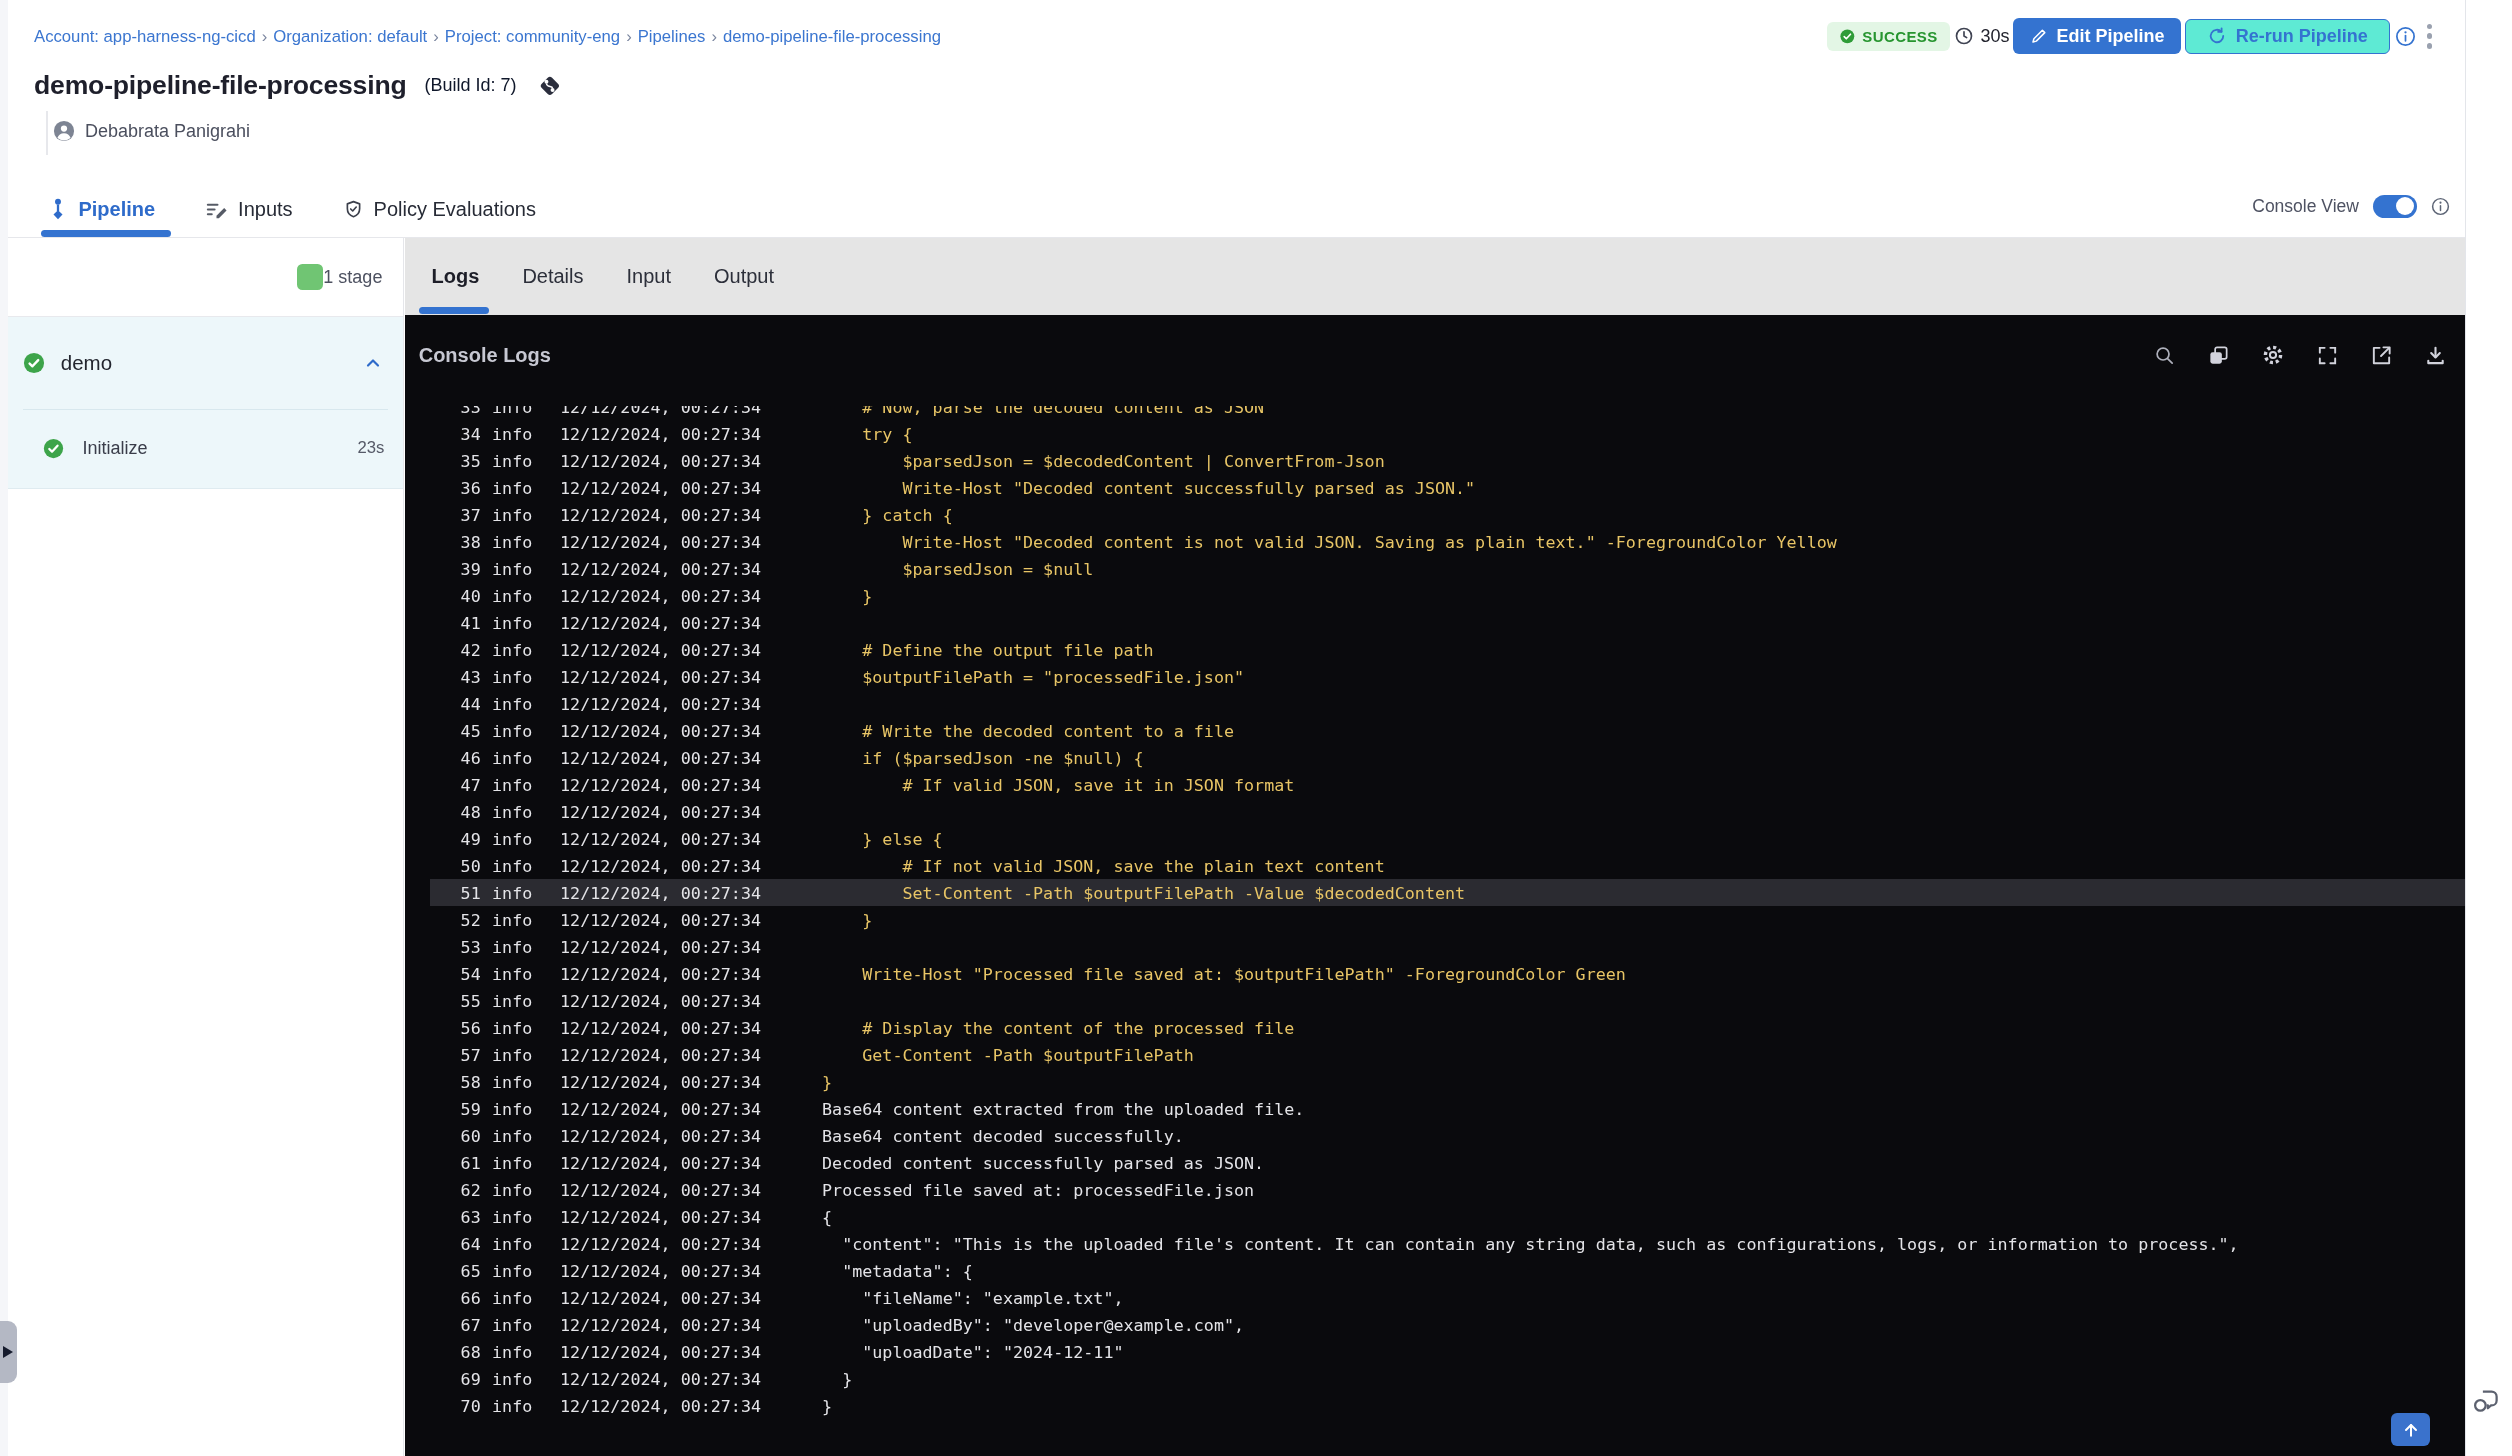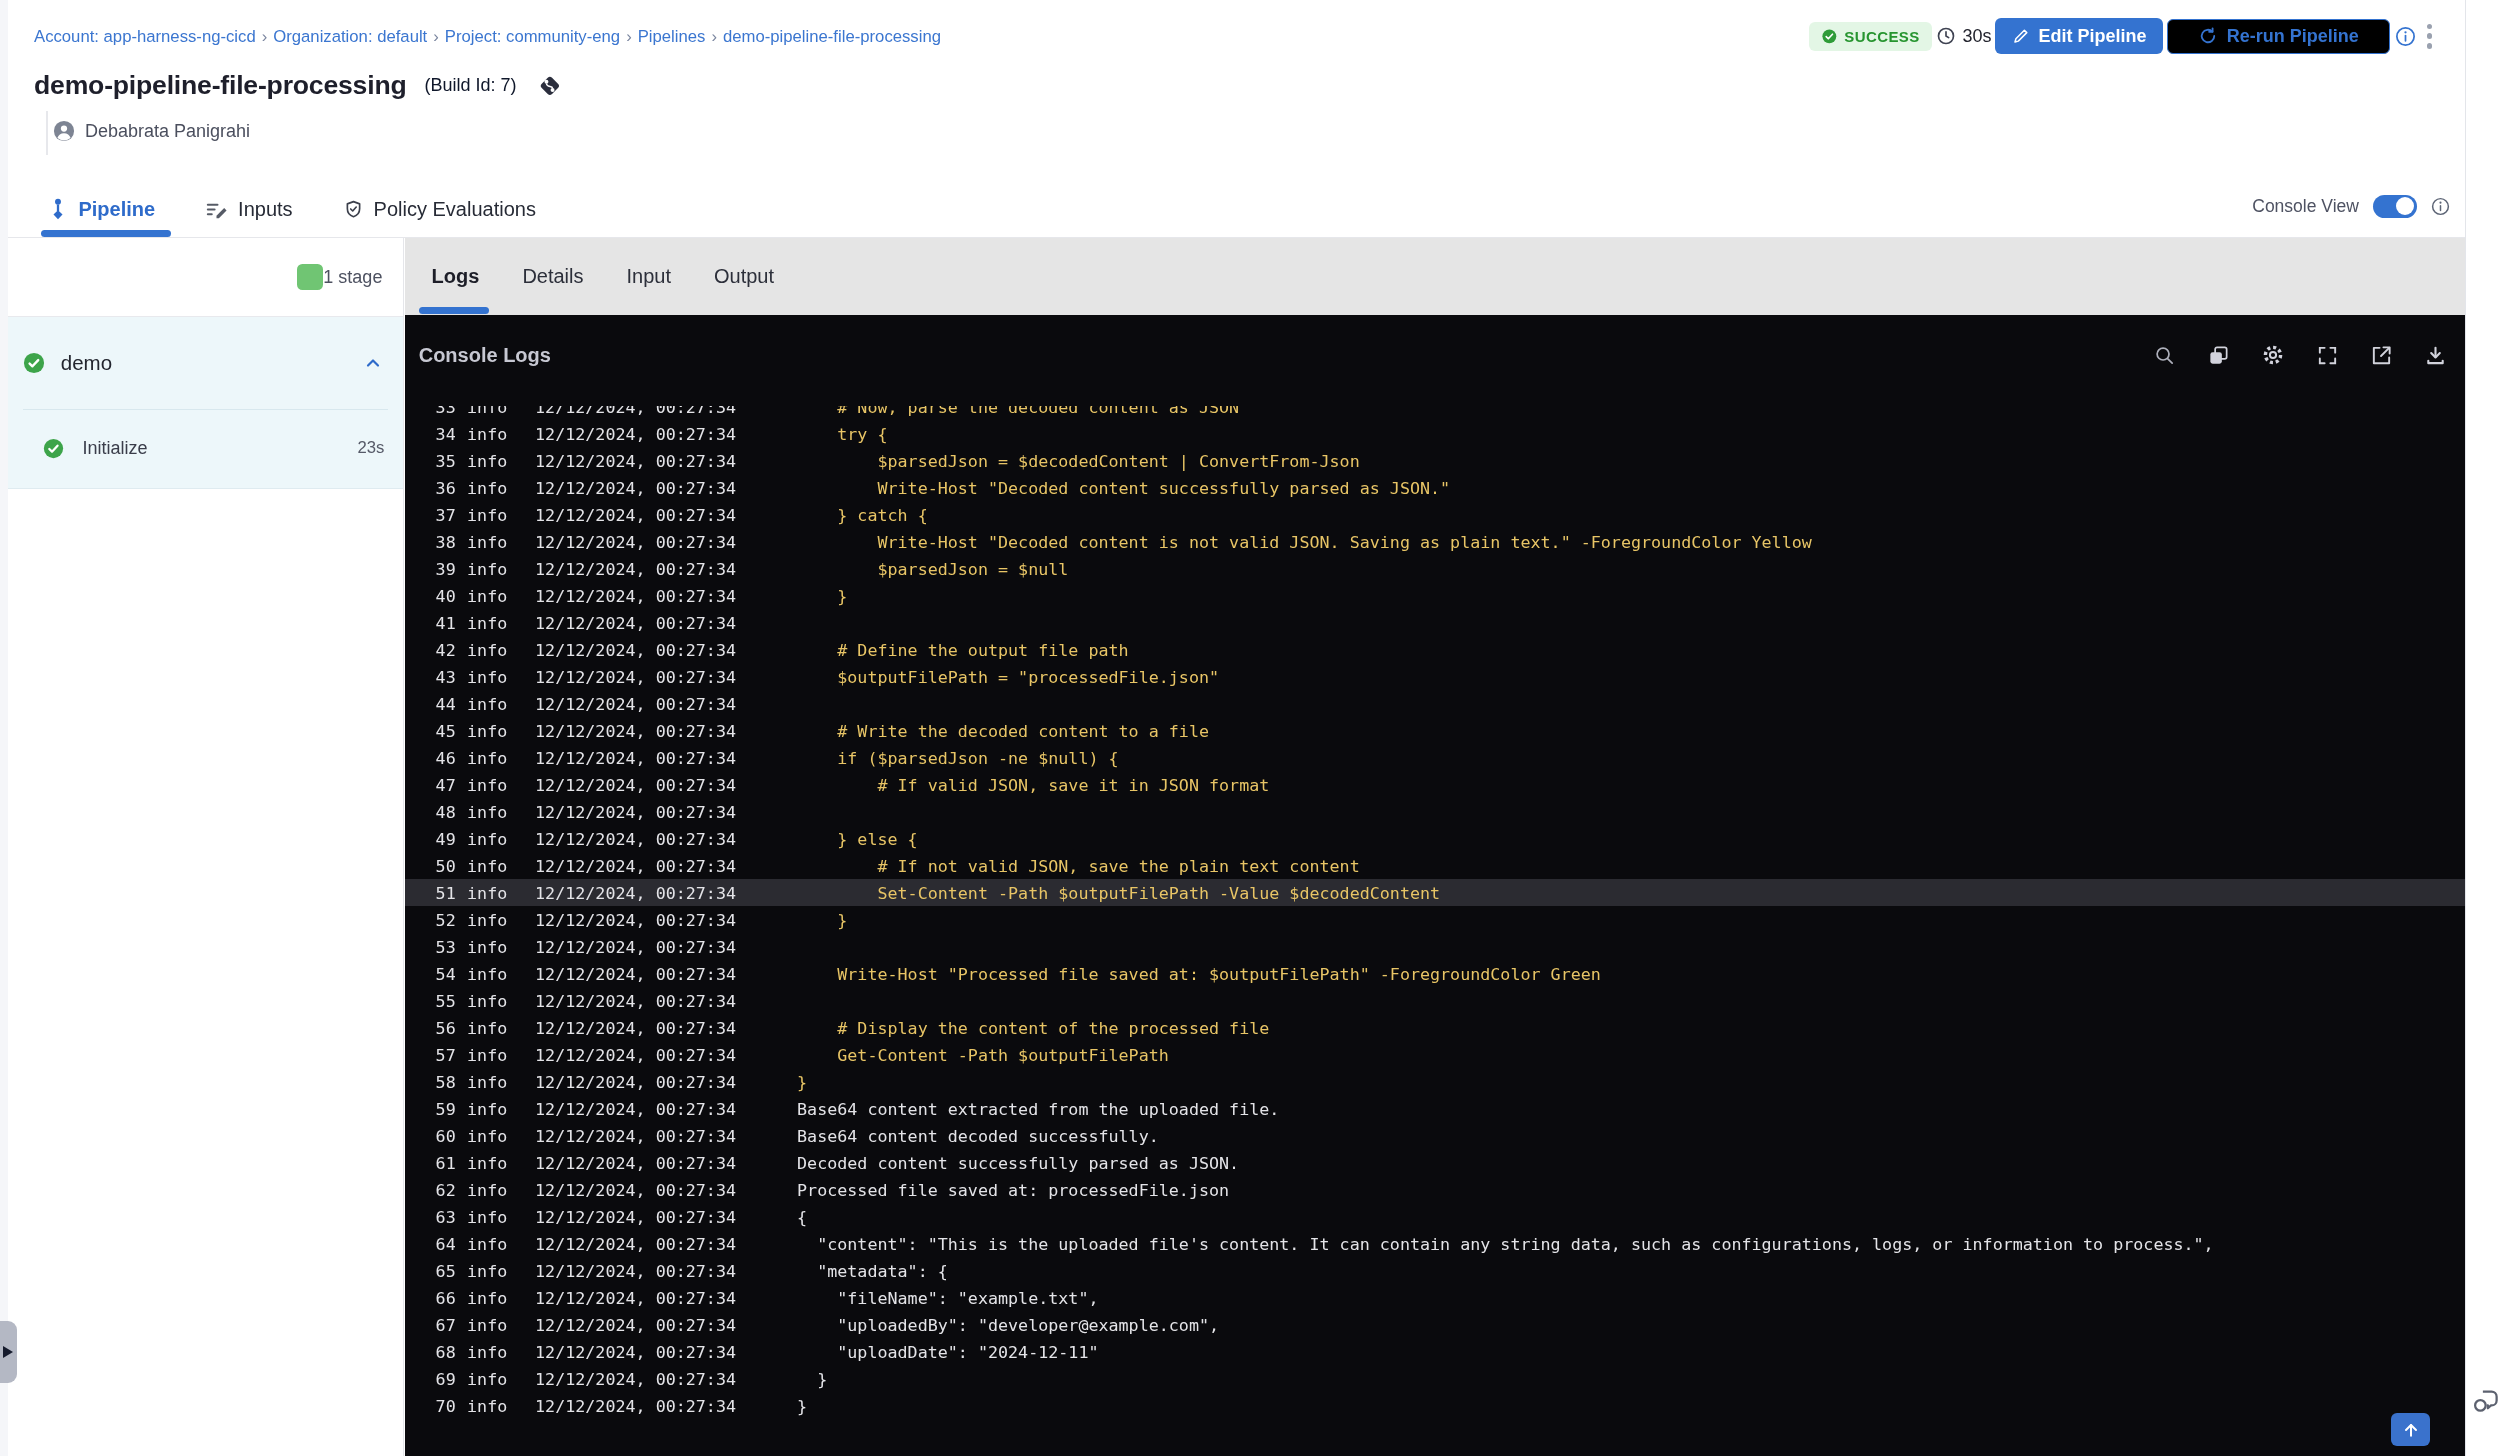--- a/index.html
+++ b/index.html
@@ -16,21 +16,21 @@
 
   
   .breadcrumb{position:absolute;left:34px;top:27px;display:flex;align-items:center;gap:6px;font-size:16.7px;color:#3b76d0;white-space:nowrap;}
   .breadcrumb .crumb{cursor:pointer;}
   .breadcrumb .sep{color:#7c87a0;font-size:16.7px;}
 
   .top-actions{position:absolute;right:74px;top:18px;display:flex;align-items:center;gap:4px;}
   .status-badge{display:flex;align-items:center;gap:6.8px;background:#e3f6e5;border-radius:6px;padding:6px 12px;color:#279530;font-weight:bold;font-size:15px;letter-spacing:0.4px;}
   .duration{display:flex;align-items:center;gap:6.8px;font-size:18px;color:#23242e;}
   .btn-primary{display:flex;align-items:center;gap:8.4px;background:#3473d0;color:#fff;border:none;border-radius:6px;padding:7.6px 16.7px;font-size:18px;font-weight:600;font-family:inherit;cursor:pointer;}
-  .btn-outline{display:flex;align-items:center;gap:8.4px;background:#000000;color:#3473d0;border:1.5px solid #3473d0;border-radius:6px;padding:6px 30px;font-size:18px;font-weight:600;font-family:inherit;cursor:pointer;}
+  .btn-outline{display:flex;align-items:center;gap:8.4px;background:#5eead4;color:#3473d0;border:1.5px solid #3473d0;border-radius:6px;padding:6px 21px;font-size:18px;font-weight:600;font-family:inherit;cursor:pointer;}
   .info-circ{color:#3473d0;cursor:pointer;}
   .kebab{display:flex;flex-direction:column;gap:4.6px;padding:3px 6px;cursor:pointer;}
   .kebab i{width:5.3px;height:5.3px;border-radius:50%;background:#9aa1af;}
 
   .title-row{position:absolute;left:34px;top:70px;display:flex;align-items:center;gap:18px;}
   .page-title{font-size:26.6px;font-weight:bold;color:#1e1f2b;letter-spacing:-0.2px;}
   .build-id{font-size:18px;color:#0f172a;}
   .vline{position:absolute;left:46px;top:111px;width:1.5px;height:44px;background:#e7e8ec;}
   .author-row{position:absolute;left:53px;top:120px;display:flex;align-items:center;gap:10px;color:#4b4f5e;font-size:18px;}
 
@@ -68,21 +68,21 @@
   .ltab.active{font-weight:bold;color:#1d1e28;}
   .ltab-underline{position:absolute;left:13.7px;top:69px;width:70px;height:6.8px;border-radius:3.8px;background:#3473d0;}
 
   .console{position:absolute;left:0;right:0;top:77px;bottom:0;background:#0a0a0d;}
   .console-header{height:91px;display:flex;align-items:center;justify-content:space-between;padding:0 18px 10.6px 13.7px;}
   .console-title{font-size:20px;font-weight:bold;color:#c7c8d2;}
   .console-icons{display:flex;align-items:center;gap:31px;}
   .cicon{color:#d2d3dc;cursor:pointer;}
   .cicon.dim{color:#aeb0bb;}
 
-  .log-scroll{position:absolute;left:0;right:0;top:91px;bottom:0;overflow:hidden;}
+  .log-scroll{position:absolute;left:0;right:0;top:91px;bottom:0;overflow:hidden;padding-left:25px;}
   .log-stream{margin-top:-13px;}
   .log-row{height:27px;display:flex;align-items:center;font-family:"DejaVu Sans Mono",monospace;font-size:16.7px;color:#e4e4e8;white-space:pre;}
   .log-row.hl{background:#2b2b31;}
   .log-row .ln{width:34px;margin-left:16.7px;text-align:right;}
   .log-row .lvl{width:40px;margin-left:11.4px;}
   .log-row .ts{width:200px;margin-left:28px;}
   .log-row .txt{margin-left:62px;}
   .log-row.c-yellow .txt{color:#e8c566;}
 
   .scroll-top{position:absolute;right:35px;bottom:10.6px;width:39px;height:33px;border-radius:6px;background:#3a72cc;border:none;display:flex;align-items:center;justify-content:center;color:#fff;cursor:pointer;}

